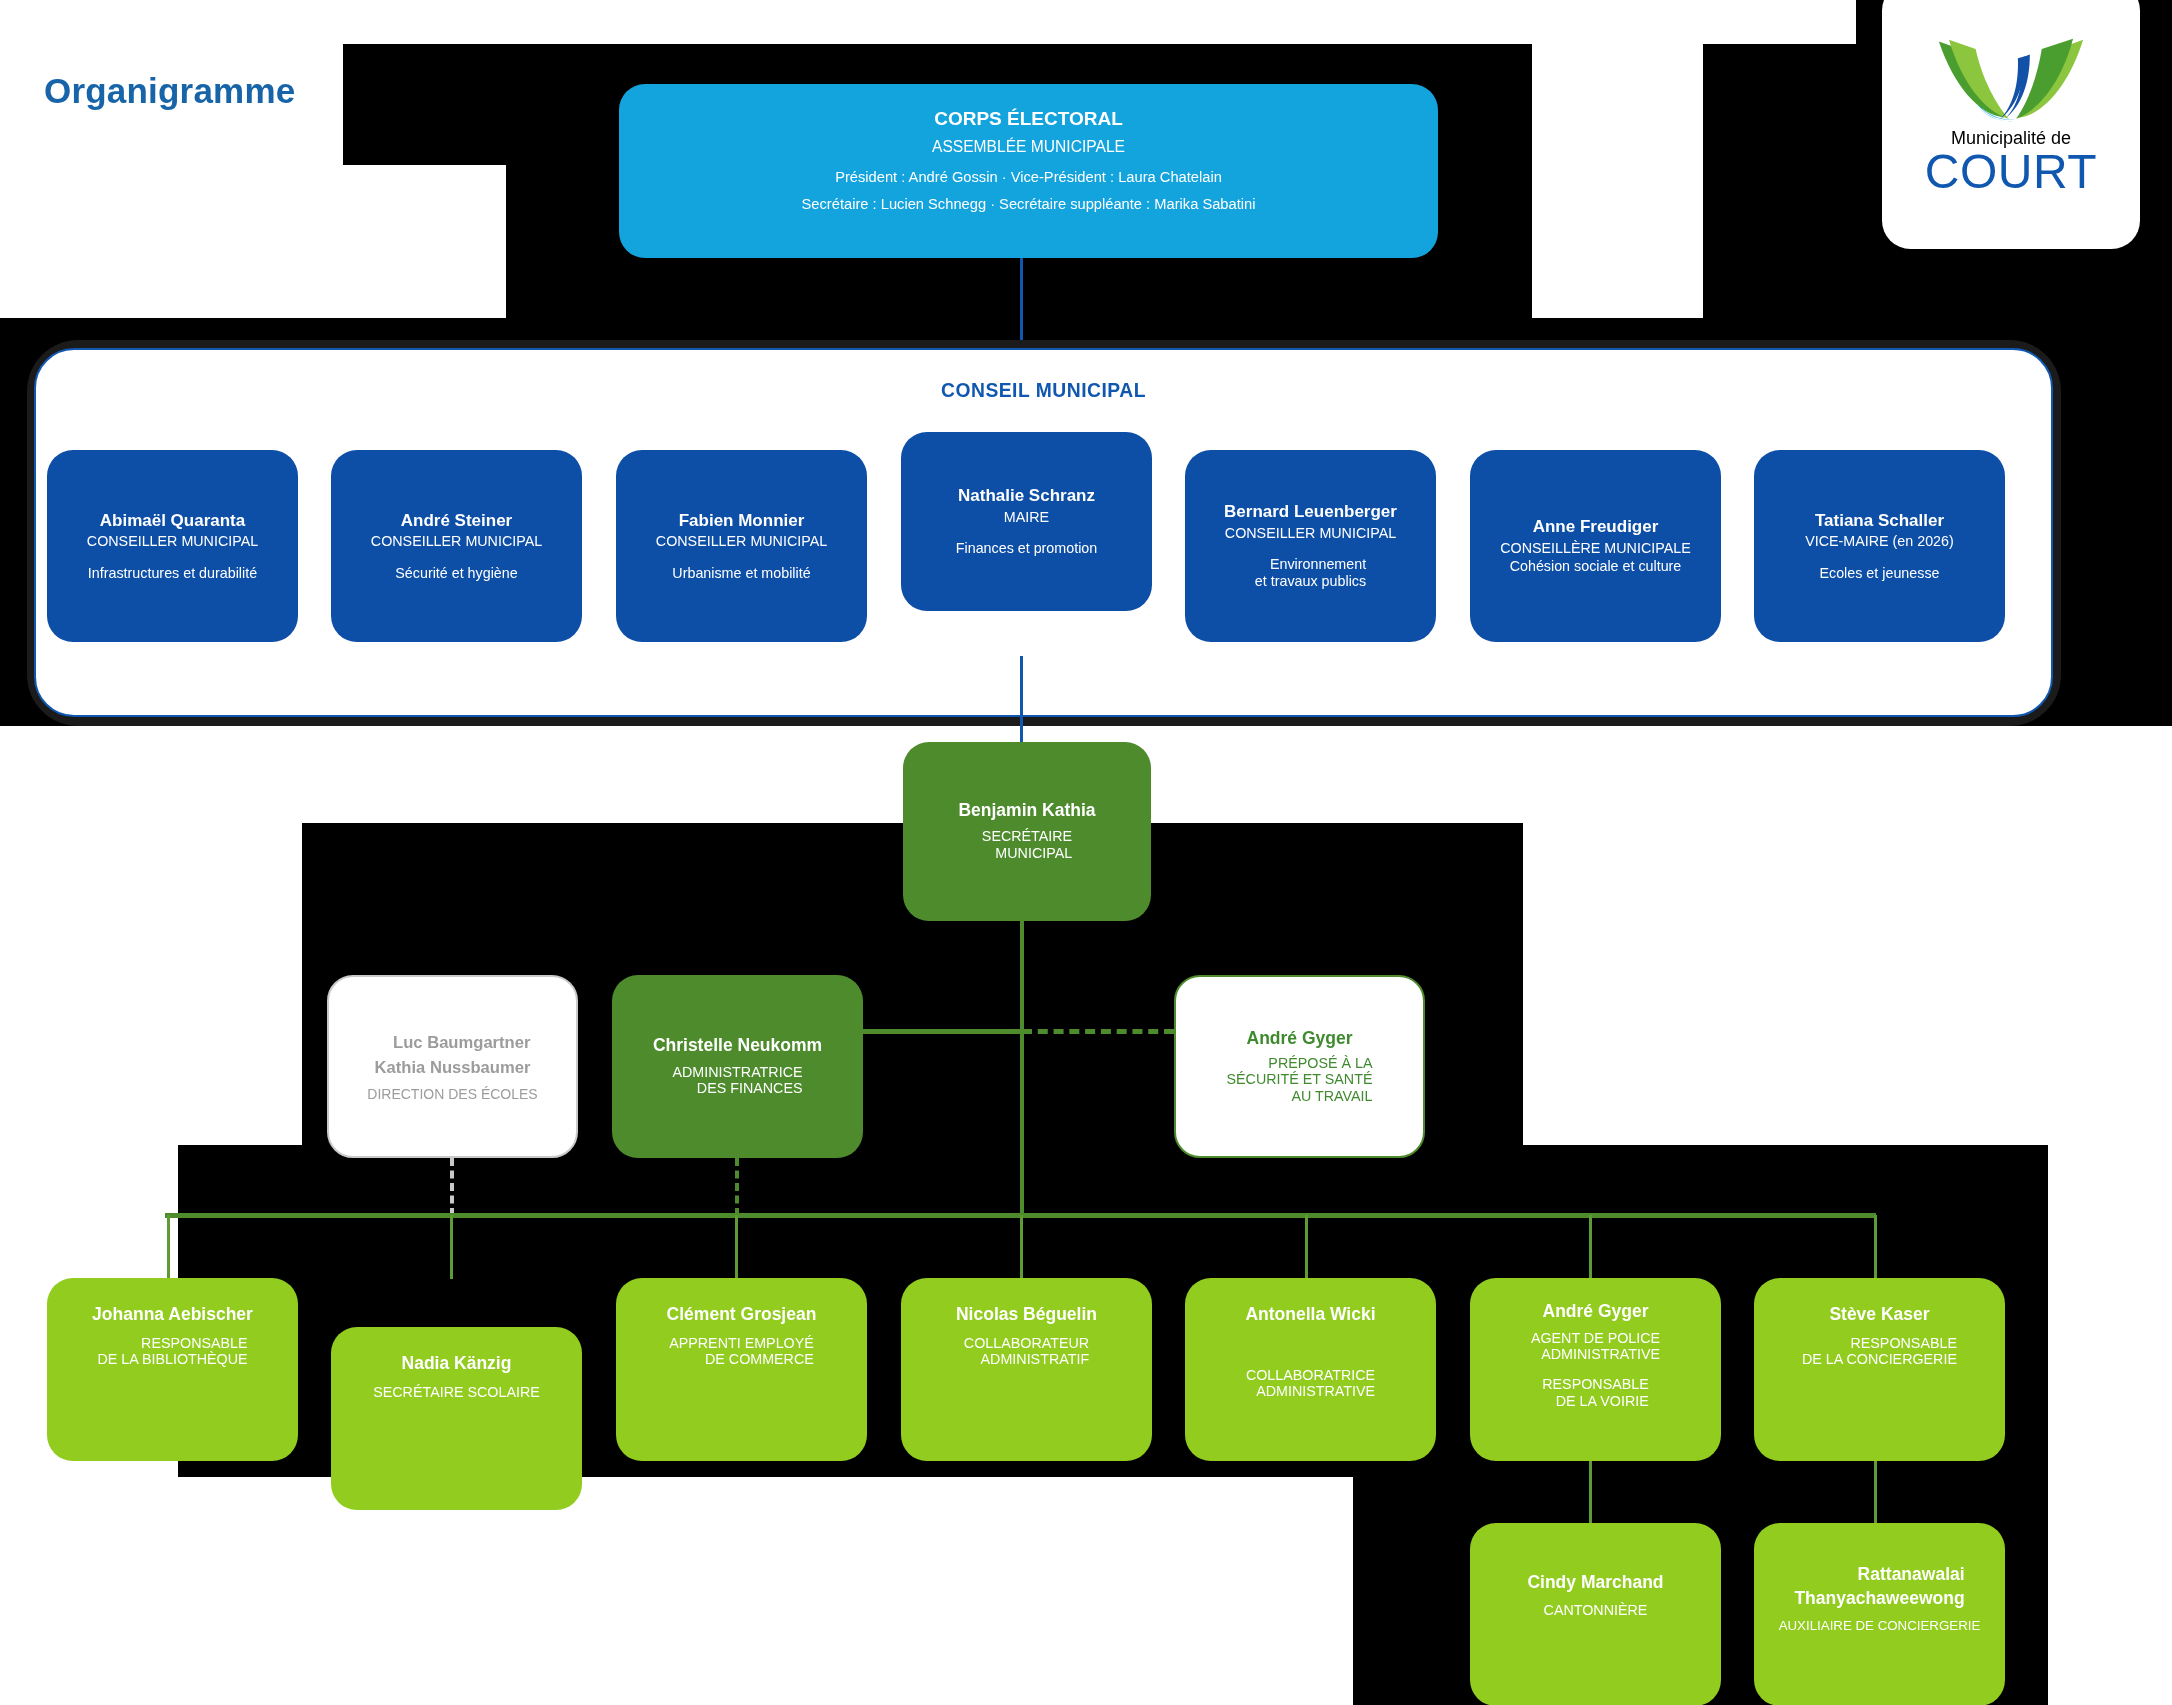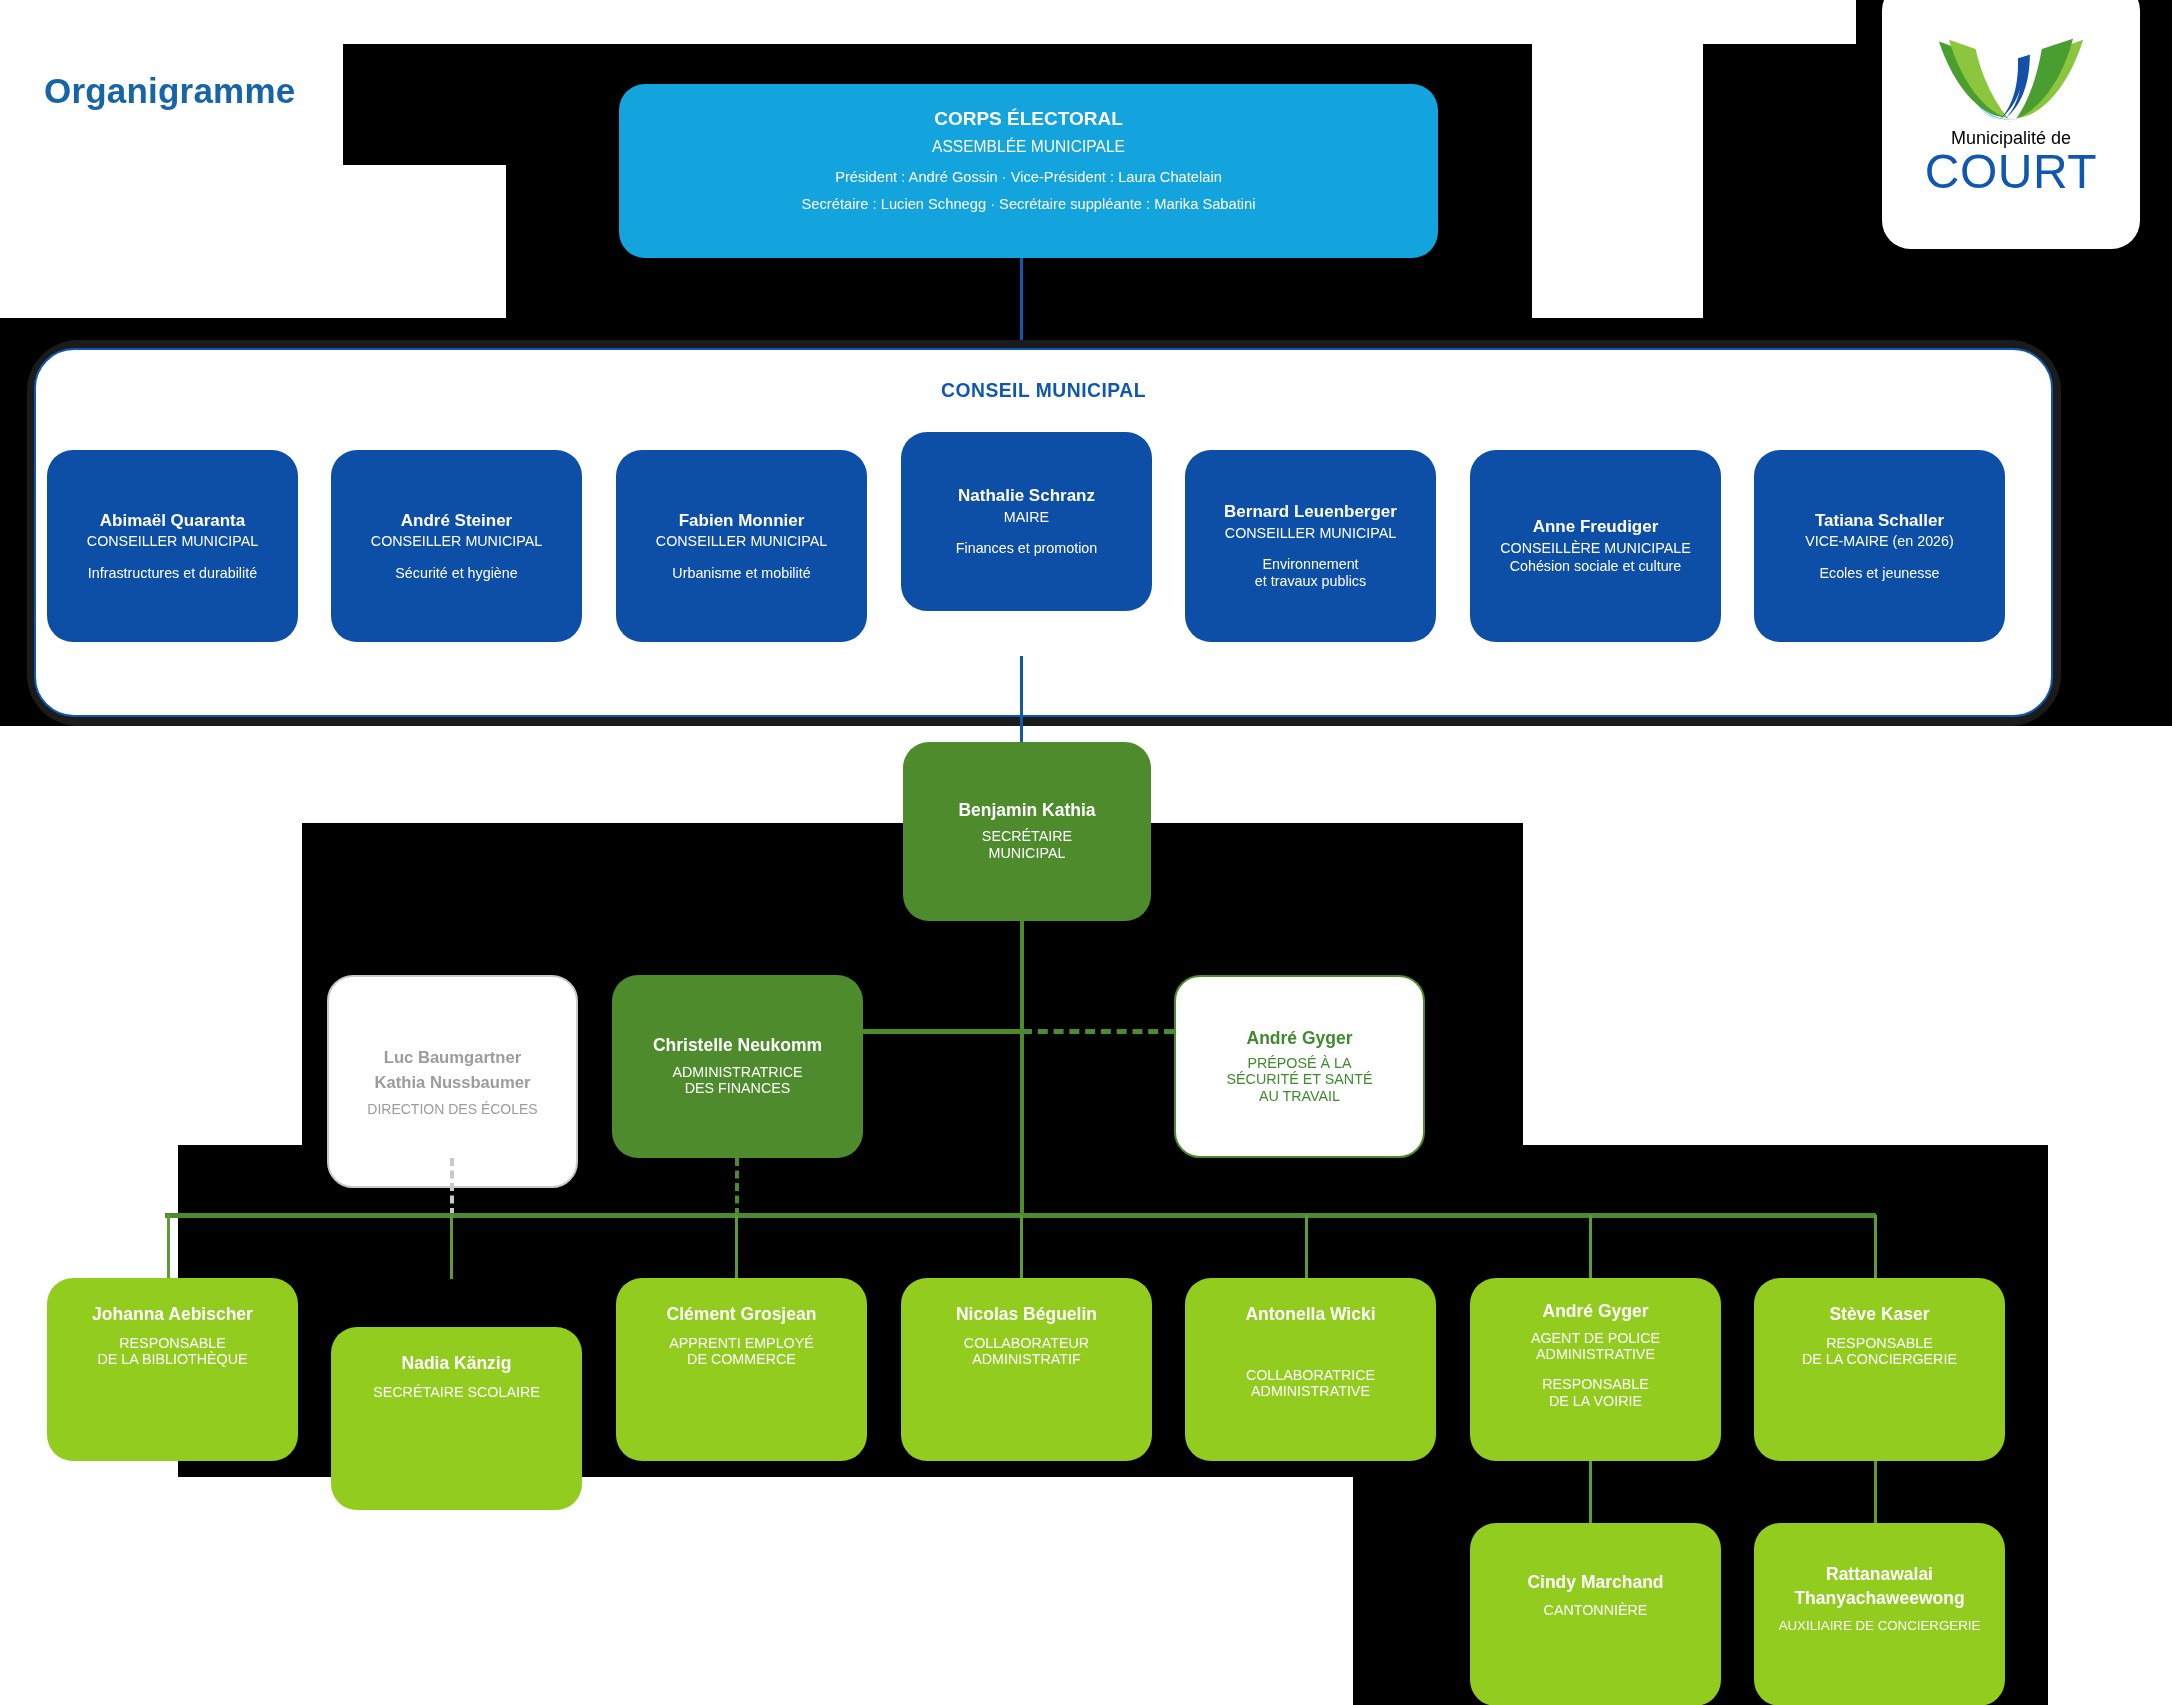--- a/index.html
+++ b/index.html
@@ -30,21 +30,21 @@
               background:#1b1b1b;border-radius:51px;}
   #white-panel{position:absolute;left:34px;top:348px;width:2019px;height:369px;
                background:#fff;border:2.3px solid #1057b0;border-radius:40px;
                box-sizing:border-box;}
   #conseil-label{position:absolute;left:0;right:0;top:30px;text-align:center;
                  font-size:19.3px;font-weight:bold;color:#1057b0;letter-spacing:0.5px;}
 
   
   .card{position:absolute;border-radius:26px;box-sizing:border-box;
         display:flex;flex-direction:column;justify-content:center;align-items:center;
-        text-align:center;padding:0 10px;}
+        text-align:right;padding:0 10px;}
   .card .nm{font-weight:bold;line-height:1.12;}
   .card .rl{line-height:1.16;}
   .card .dp{line-height:1.16;}
 
   .blue-dark{background:#0d4ea6;color:#fff;}
   .blue-light{background:#13a3dd;color:#fff;}
   .green-dark{background:#4d8b2c;color:#fff;}
   .green-light{background:#91cc1e;color:#fff;}
   .white-grey{background:#fff;color:#9c9c9c;border:2.3px solid #c9c9c9;}
   .white-green{background:#fff;color:#3f8a2e;border:2.3px solid #4d8b2c;}
@@ -154,21 +154,21 @@
     <div class="rl" style="font-size:14.3px;margin-top:7.4px;white-space:pre-line;">SECRÉTAIRE
 MUNICIPAL</div>
   </div>
 
   <div class="ln v-gdark" style="left:1020px;top:920px;height:294px;"></div>
 
   <div class="ln h-gdark" style="left:742px;top:1029px;width:281px;"></div>
 
   <div class="ln dashh-green" style="left:1022px;top:1029px;width:152px;"></div>
 
-  <div class="card white-grey" style="left:327px;top:975px;width:251px;height:213px;">
+  <div class="card white-grey" style="left:327px;top:975px;width:251px;height:183px;">
     <div class="nm" style="font-size:16.6px;white-space:pre-line;line-height:1.5;">Luc Baumgartner
 Kathia Nussbaumer</div>
     <div class="rl" style="font-size:14px;margin-top:5.5px;">DIRECTION DES ÉCOLES</div>
   </div>
 
   <div class="card green-dark" style="left:612px;top:975px;width:251px;height:183px;">
     <div class="nm" style="font-size:17.5px;">Christelle Neukomm</div>
     <div class="rl" style="font-size:14.3px;margin-top:8.3px;white-space:pre-line;">ADMINISTRATRICE
 DES FINANCES</div>
   </div>

